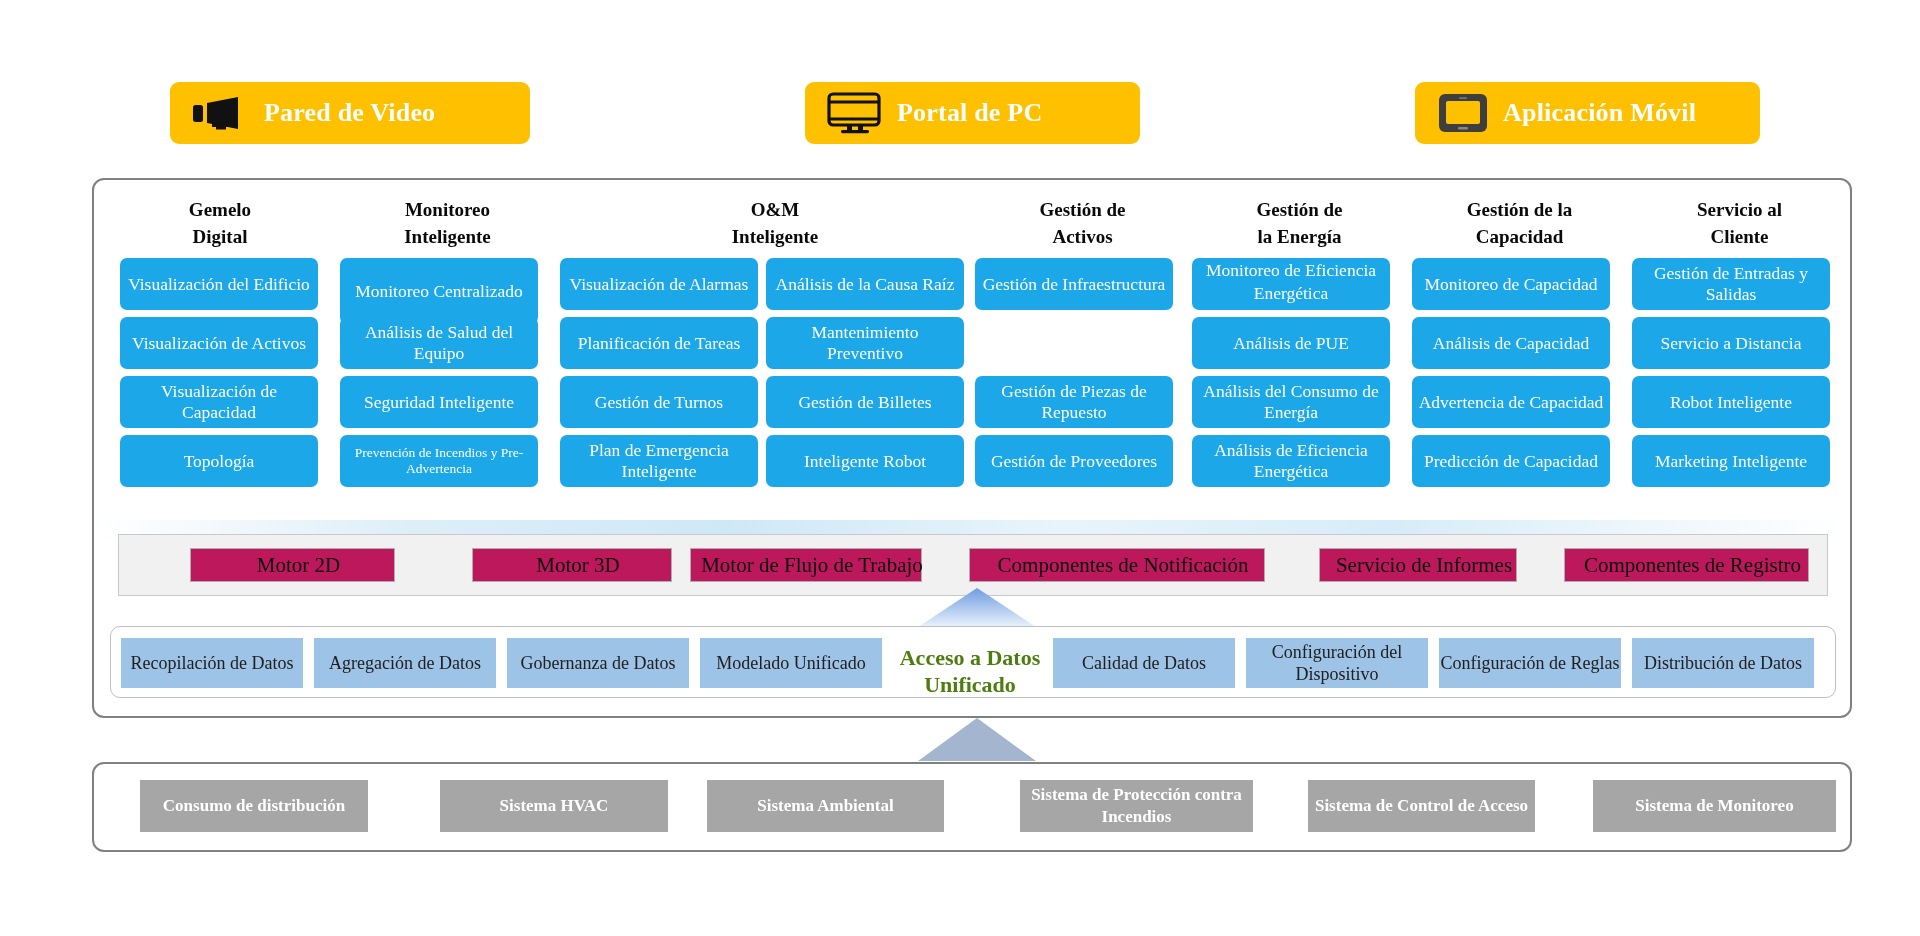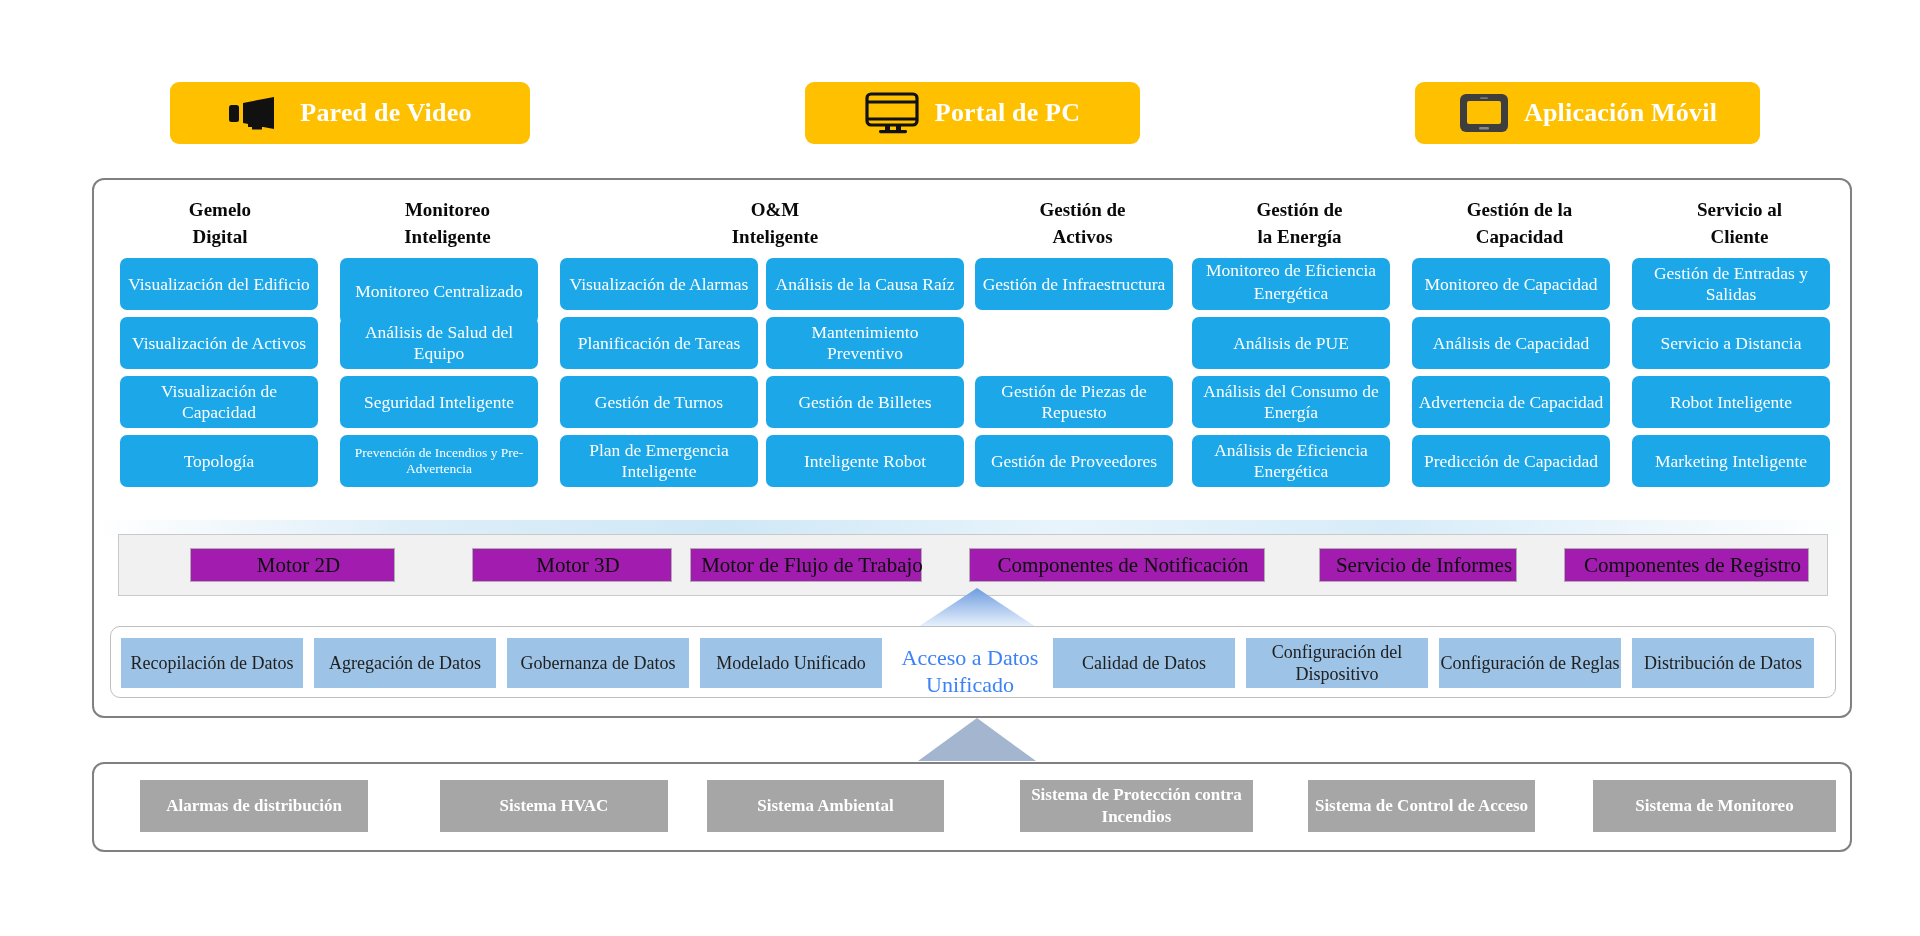--- a/index.html
+++ b/index.html
@@ -8,21 +8,21 @@
     font-family:"Liberation Serif", serif;
     color:#0d0d0d;
     overflow:hidden;
   }
   #stage{position:relative;width:1920px;height:936px;}
 
   
   .chan-row{position:absolute;left:0;top:82px;width:1920px;height:62px;}
   .chan{
     position:absolute;height:62px;border-radius:9px;background:#FFC000;
-    display:flex;align-items:center;justify-content:center;gap:14px;
+    display:flex;align-items:center;justify-content:flex-start;gap:14px;
     padding:0 22px;box-sizing:border-box;
   }
   .chan-label{
     font-family:"Liberation Serif", serif;font-weight:bold;font-size:26px;color:#ffffff;
     letter-spacing:.2px;white-space:nowrap;
   }
   .chan-icon{display:flex;align-items:center;justify-content:center;}
 
   
   .card{
@@ -50,38 +50,38 @@
   
   #engine-glow{
     position:absolute;left:96px;top:520px;width:1752px;height:18px;
     background:linear-gradient(90deg,#ffffff 0%,#ddeef8 18%,#cfe8f6 36%,#e8f4fb 55%,#d7ecf8 74%,#ffffff 100%);
   }
   #engine-strip{
     position:absolute;left:118px;top:534px;width:1710px;height:62px;
     background:#F1F1F1;border:1px solid #C9C9C9;box-sizing:border-box;
   }
   .engbox{
-    position:absolute;box-sizing:border-box;background:#a21caf;border:1.5px solid #AEAEAE;
+    position:absolute;box-sizing:border-box;background:#be185d;border:1.5px solid #AEAEAE;
     display:flex;align-items:center;justify-content:center;
     font-family:"Liberation Serif", serif;font-size:21px;color:#0d0d0d;white-space:nowrap;padding-left:12px;
   }
 
   
   #data-card{
     position:absolute;left:110px;top:626px;width:1726px;height:72px;
     border:1.5px solid #BFBFBF;border-radius:10px;box-sizing:border-box;background:#ffffff;
   }
   .databox{
     position:absolute;box-sizing:border-box;background:#9DC3E6;
     display:flex;align-items:center;justify-content:center;text-align:center;
     font-family:"Liberation Serif", serif;font-size:18px;line-height:22px;color:#202020;
   }
   #data-access-label{
-    position:absolute;text-align:center;font-weight:normal;font-size:22px;line-height:27px;
-    color:#3b82f6;font-family:"Liberation Serif", serif;
+    position:absolute;text-align:center;font-weight:bold;font-size:22px;line-height:27px;
+    color:#4d7c0f;font-family:"Liberation Serif", serif;
   }
 
   
   .graybox{
     position:absolute;box-sizing:border-box;background:#A6A6A6;
     display:flex;align-items:center;justify-content:center;text-align:center;
     color:#ffffff;font-family:"Liberation Serif", serif;font-weight:bold;
     font-size:17px;line-height:22px;
   }
 
@@ -238,21 +238,21 @@
   </div>
 
   <div class="arrow" style="left:918px;top:718px;">
     <svg width="118" height="44" viewBox="0 0 118 44">
       <polygon points="59,0 118,43 0,43" fill="#A3B5CF"></polygon>
     </svg>
   </div>
 
   <div class="card" id="infra-card"></div>
   <div id="infra-boxes">
-      <div class="graybox" style="left: 140px; top: 780px; width: 228px; height: 52px;">Alarmas de distribución</div>
+      <div class="graybox" style="left: 140px; top: 780px; width: 228px; height: 52px;">Consumo de distribución</div>
       <div class="graybox" style="left: 440px; top: 780px; width: 228px; height: 52px;">Sistema HVAC</div>
       <div class="graybox" style="left: 707px; top: 780px; width: 237px; height: 52px;">Sistema Ambiental</div>
       <div class="graybox" style="left: 1020px; top: 780px; width: 233px; height: 52px;">Sistema de Protección contra Incendios</div>
       <div class="graybox" style="left: 1308px; top: 780px; width: 227px; height: 52px;">Sistema de Control de Acceso</div>
       <div class="graybox" style="left: 1593px; top: 780px; width: 243px; height: 52px;">Sistema de Monitoreo</div>
     </div>
 
 </div>
 
 </body></html>

